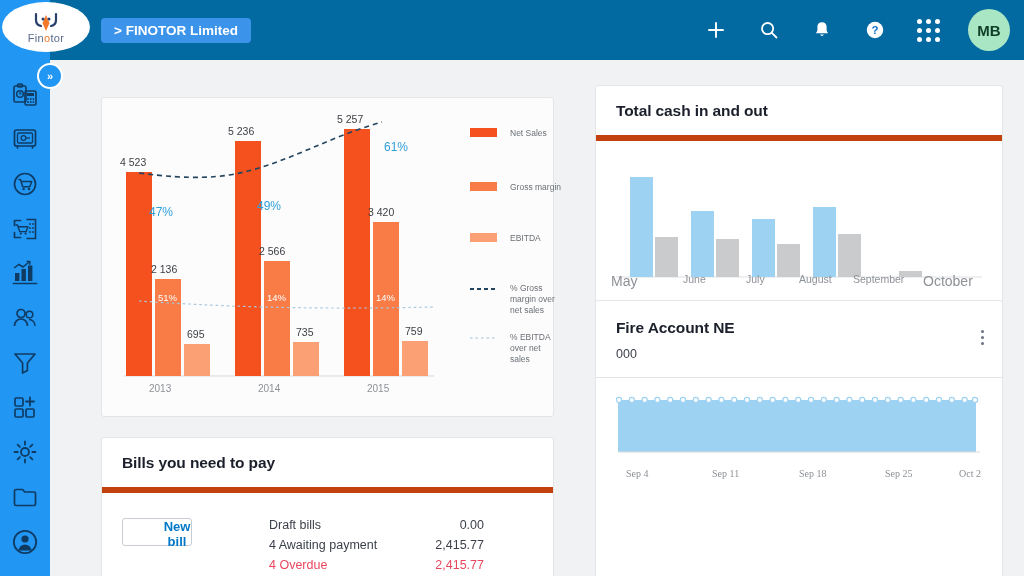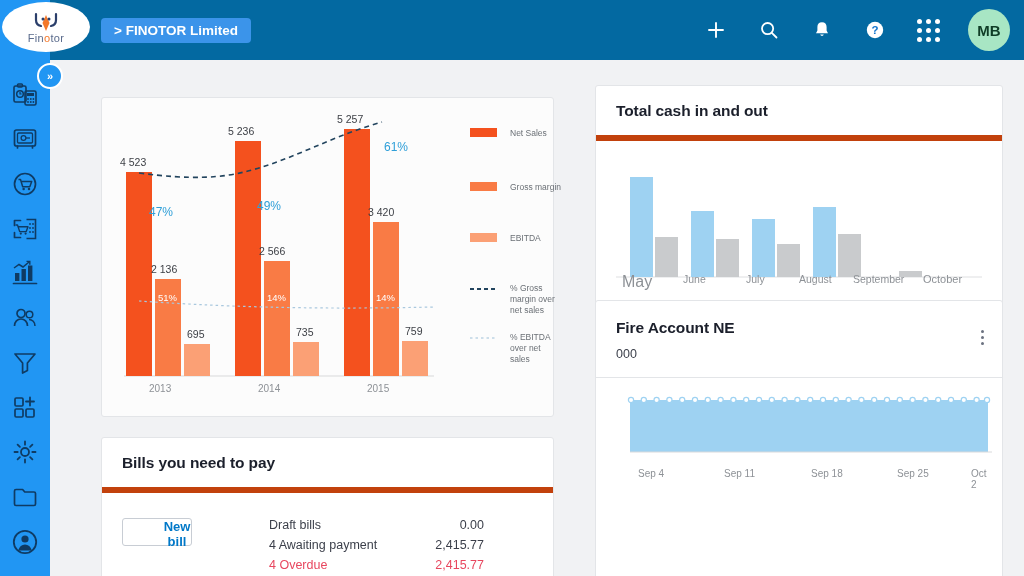--- a/index.html
+++ b/index.html
@@ -129,21 +129,21 @@
   .kebab i { width: 3px; height: 3px; background: #6b7280; border-radius: 50%; display: block; }
   .fire-body { padding: 18px 20px 0 20px; display: flex; }
   .reconcile-btn {
     height: 29px; padding: 0 13px; background: #1178cc; border: none; border-radius: 3px;
     color: #fff; font-size: 12.5px; font-weight: bold; cursor: pointer;
     font-family: "Liberation Sans", sans-serif;
     align-self: flex-start;
   }
   .bal-list { margin-left: 48px; width: 215px; }
   .bal-row { display: flex; justify-content: space-between; font-size: 12px; color: #4a4f5a; line-height: 19px; }
-  .sparkwrap { padding: 12px 18px 0 30px; }
+  .sparkwrap { padding: 12px 18px 0 18px; font-family: Liberation Serif, serif; }
 
   
   .val-lbl { position: absolute; font-size: 10.5px; color: #3c3f45; white-space: nowrap; }
   .pct-in { position: absolute; font-size: 9.5px; color: #ffffff; }
   .pct-blue { position: absolute; font-size: 12px; color: #2f9fd8; }
   .axis-lbl { position: absolute; font-size: 10px; color: #8d9196; }
   .legend-lbl { position: absolute; font-size: 8.5px; color: #6b7076; line-height: 11px; width: 58px; padding-left: 6px; }
 </style>
 </head>
 <body>
@@ -431,26 +431,26 @@
           <rect x="106" y="80" width="23" height="38" fill="#c9cbcd"></rect>
 
           <rect x="142" y="60" width="23" height="58" fill="#9ed2f2"></rect>
           <rect x="167" y="85" width="23" height="33" fill="#c9cbcd"></rect>
 
           <rect x="203" y="48" width="23" height="70" fill="#9ed2f2"></rect>
           <rect x="228" y="75" width="23" height="43" fill="#c9cbcd"></rect>
 
           <rect x="289" y="112" width="23" height="6" fill="#c9cbcd"></rect>
         </svg>
-        <span class="axis-lbl" style="left:26px;  top:132px; font-size:16px;">May</span>
+        <span class="axis-lbl" style="left:15px;  top:132px; font-size:14px;">May</span>
         <span class="axis-lbl" style="left:87px;  top:132px; font-size:10.5px;">June</span>
         <span class="axis-lbl" style="left:150px; top:132px; font-size:10.5px;">July</span>
         <span class="axis-lbl" style="left:203px; top:132px; font-size:10.5px;">August</span>
         <span class="axis-lbl" style="left:257px; top:132px; font-size:10.5px;">September</span>
-        <span class="axis-lbl" style="left:327px; top:132px; font-size:11px;">October</span>
+        <span class="axis-lbl" style="left:327px; top:132px; font-size:14px;">October</span>
       </div>
     </div>
 
     <div class="card fire-card">
       <div class="fire-head">
         <div class="card-title">Fire Account NE</div>
         <div class="fire-sub">000</div>
         <div class="kebab">
             <i></i>
             <i></i>

